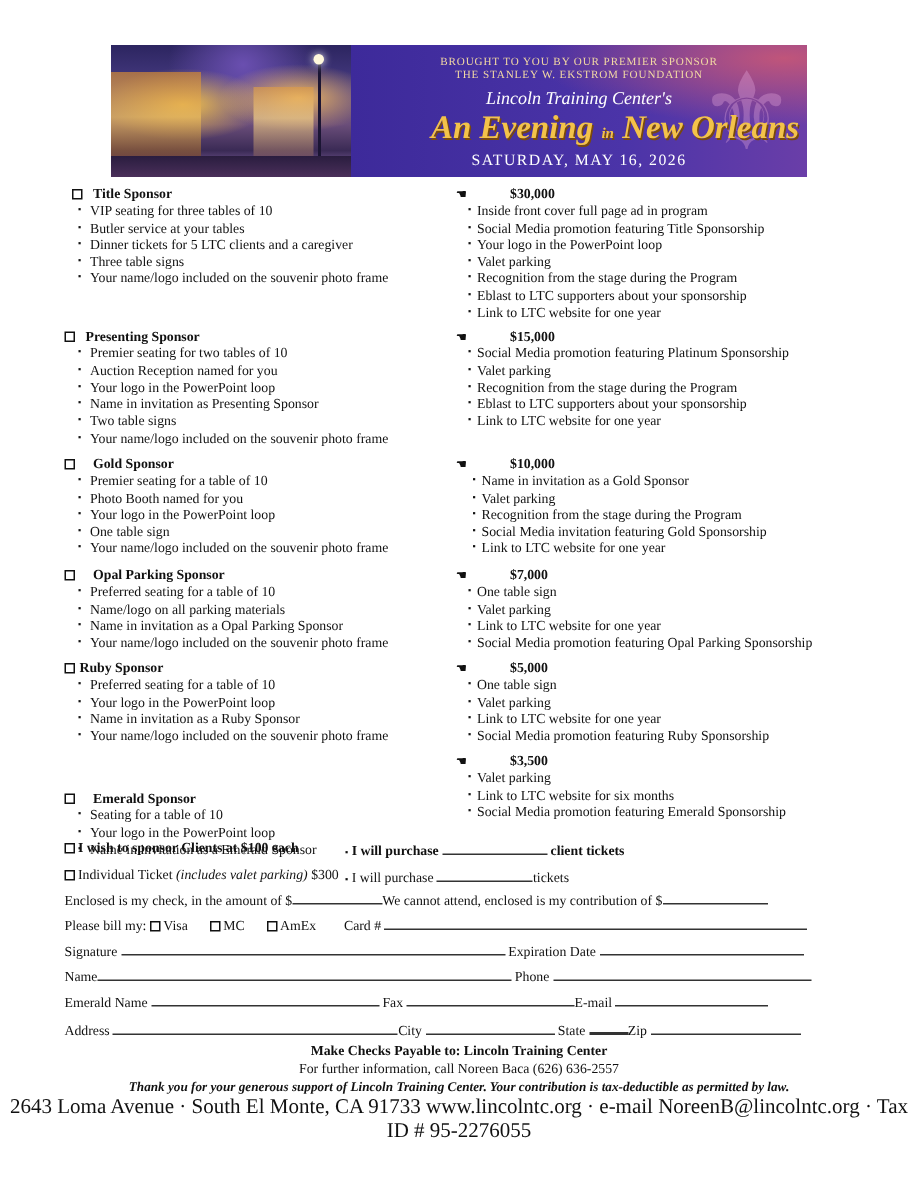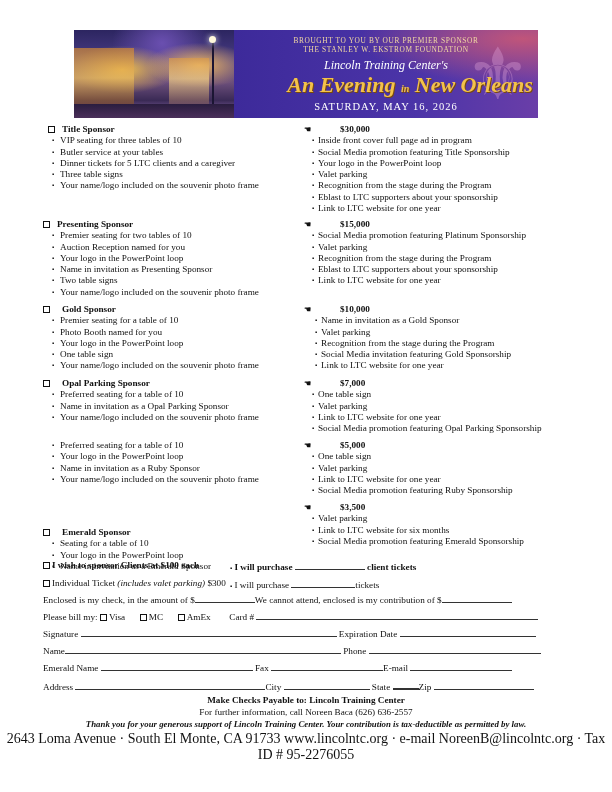--- a/index.html
+++ b/index.html
@@ -150,38 +150,43 @@
   </ul>
 </div>
 
 <div class="tier" style="left:43px; top:378px;">
   <div class="hdr">
       <span class="box" style="margin-right:12px;"></span>
       <span>Opal Parking Sponsor</span>
     </div>
   <ul class="bullets" style="padding-left:5px;">
     <li>Preferred seating for a table of 10</li>
+    <li>Name/logo on all parking materials</li>
     <li>Name in invitation as a Opal Parking Sponsor</li>
     <li>Your name/logo included on the souvenir photo frame</li>
   </ul>
 </div>
 <div class="price" style="left:304px; top:378px;">
   <div class="hdr">
       <span class="hand">☚</span>
       <span>$7,000</span>
     </div>
   <ul class="bullets right-list" style="padding-left:4px;">
     <li>One table sign</li>
     <li>Valet parking</li>
     <li>Link to LTC website for one year</li>
     <li>Social Media promotion featuring Opal Parking Sponsorship</li>
   </ul>
 </div>
 
 <div class="tier" style="left:43px; top:440px;">
+  <div class="hdr">
+      <span class="box" style="margin-right:3px;"></span>
+      <span>Ruby Sponsor</span>
+    </div>
   <ul class="bullets" style="padding-left:5px;">
     <li>Preferred seating for a table of 10</li>
     <li>Your logo in the PowerPoint loop</li>
     <li>Name in invitation as a Ruby Sponsor</li>
     <li>Your name/logo included on the souvenir photo frame</li>
   </ul>
 </div>
 <div class="price" style="left:304px; top:440px;">
   <div class="hdr">
       <span class="hand">☚</span>

